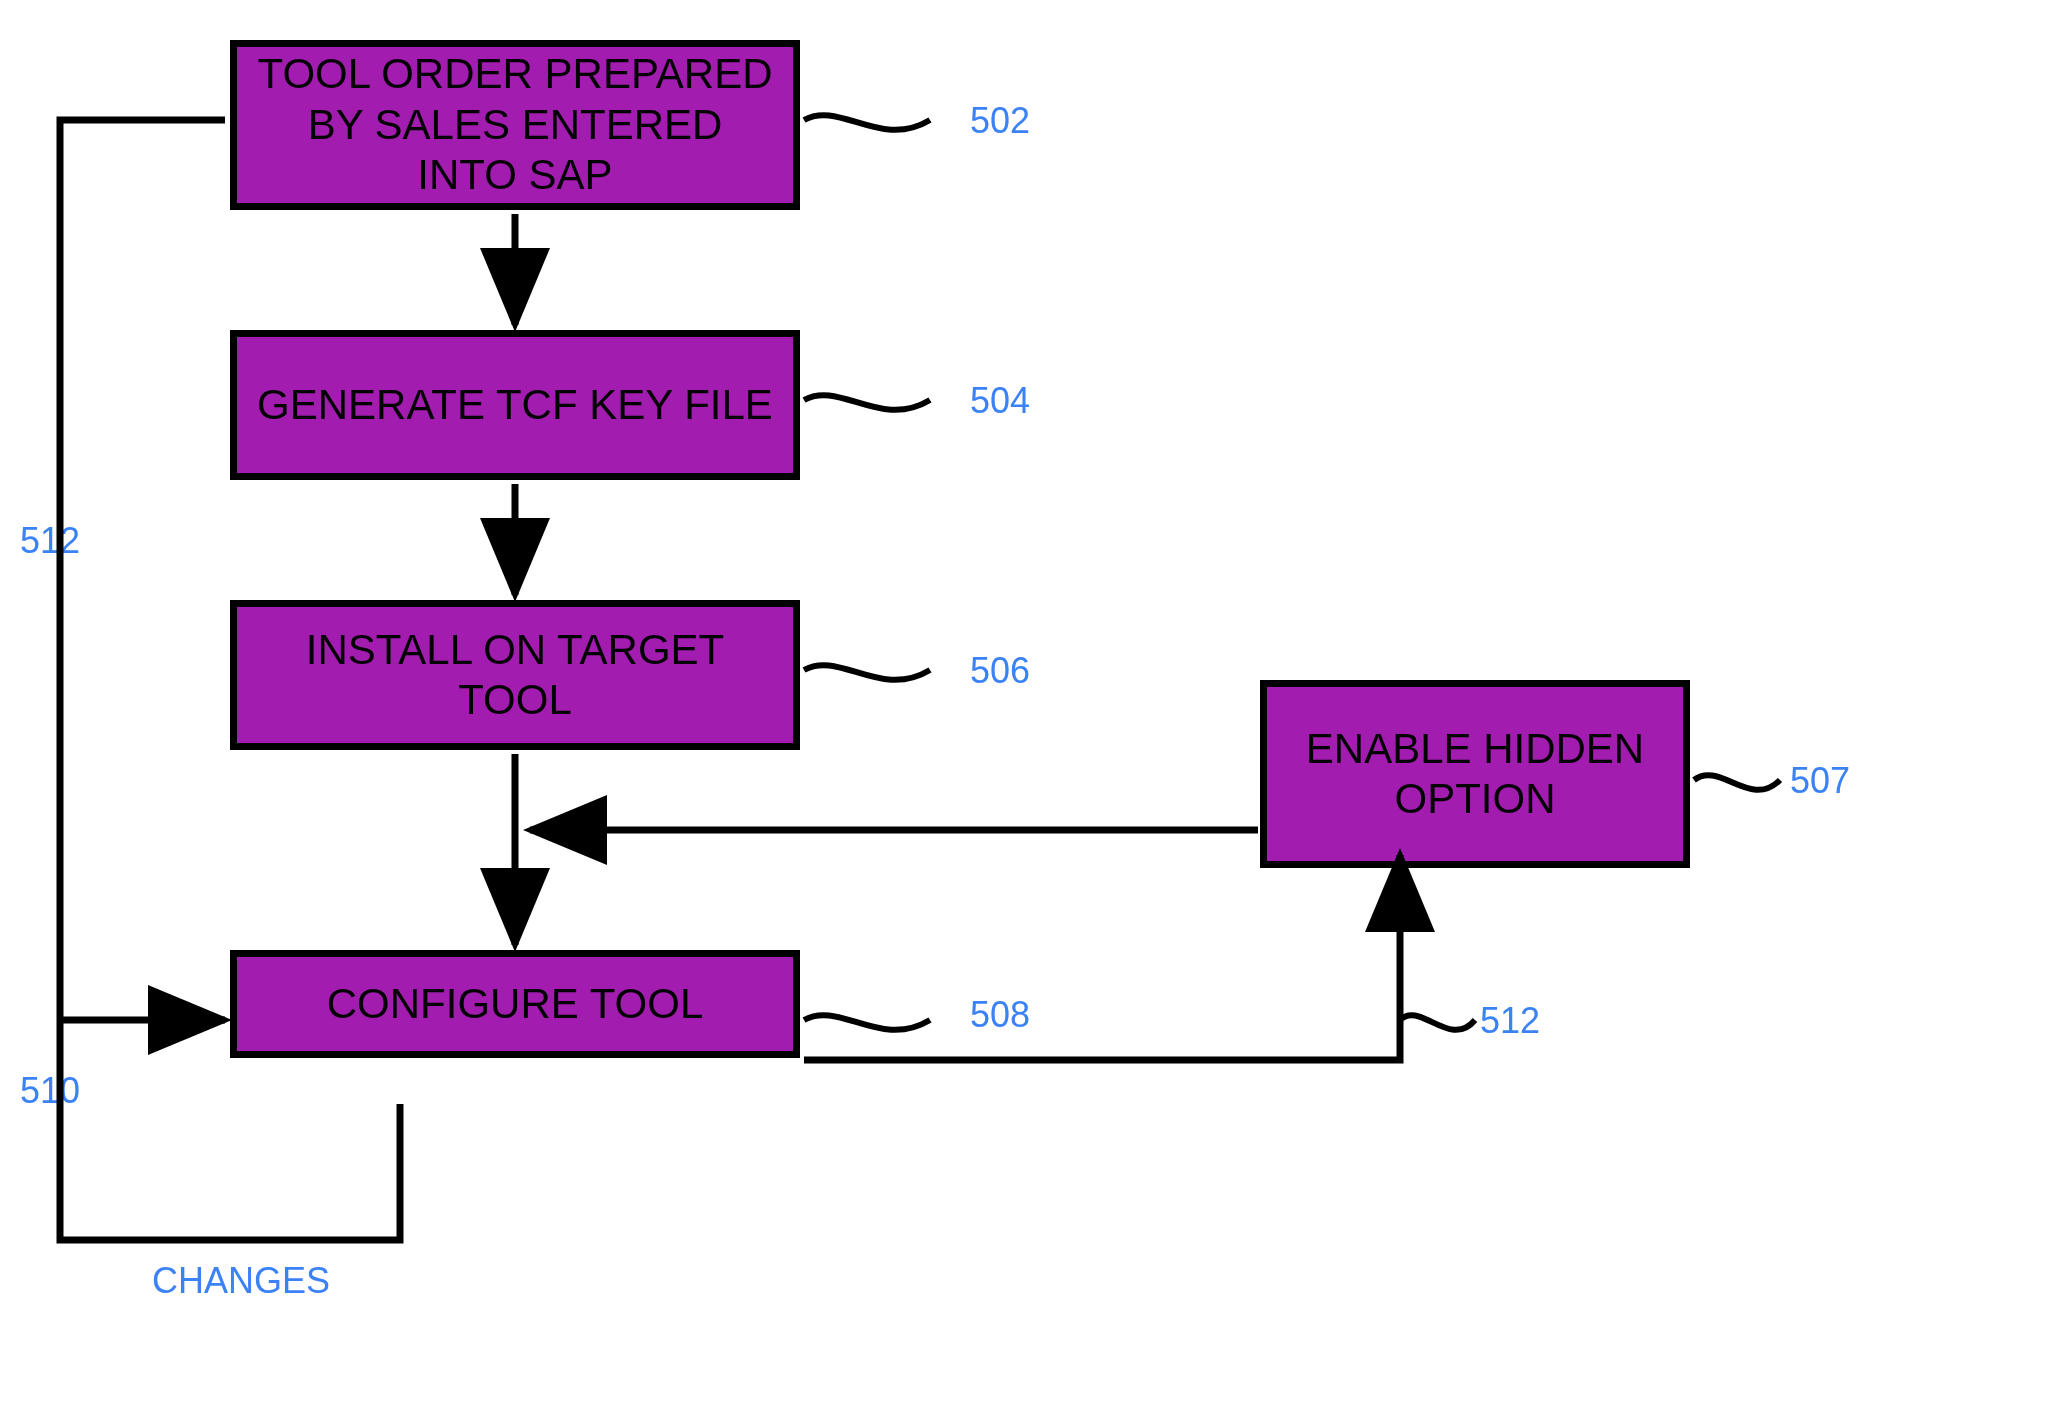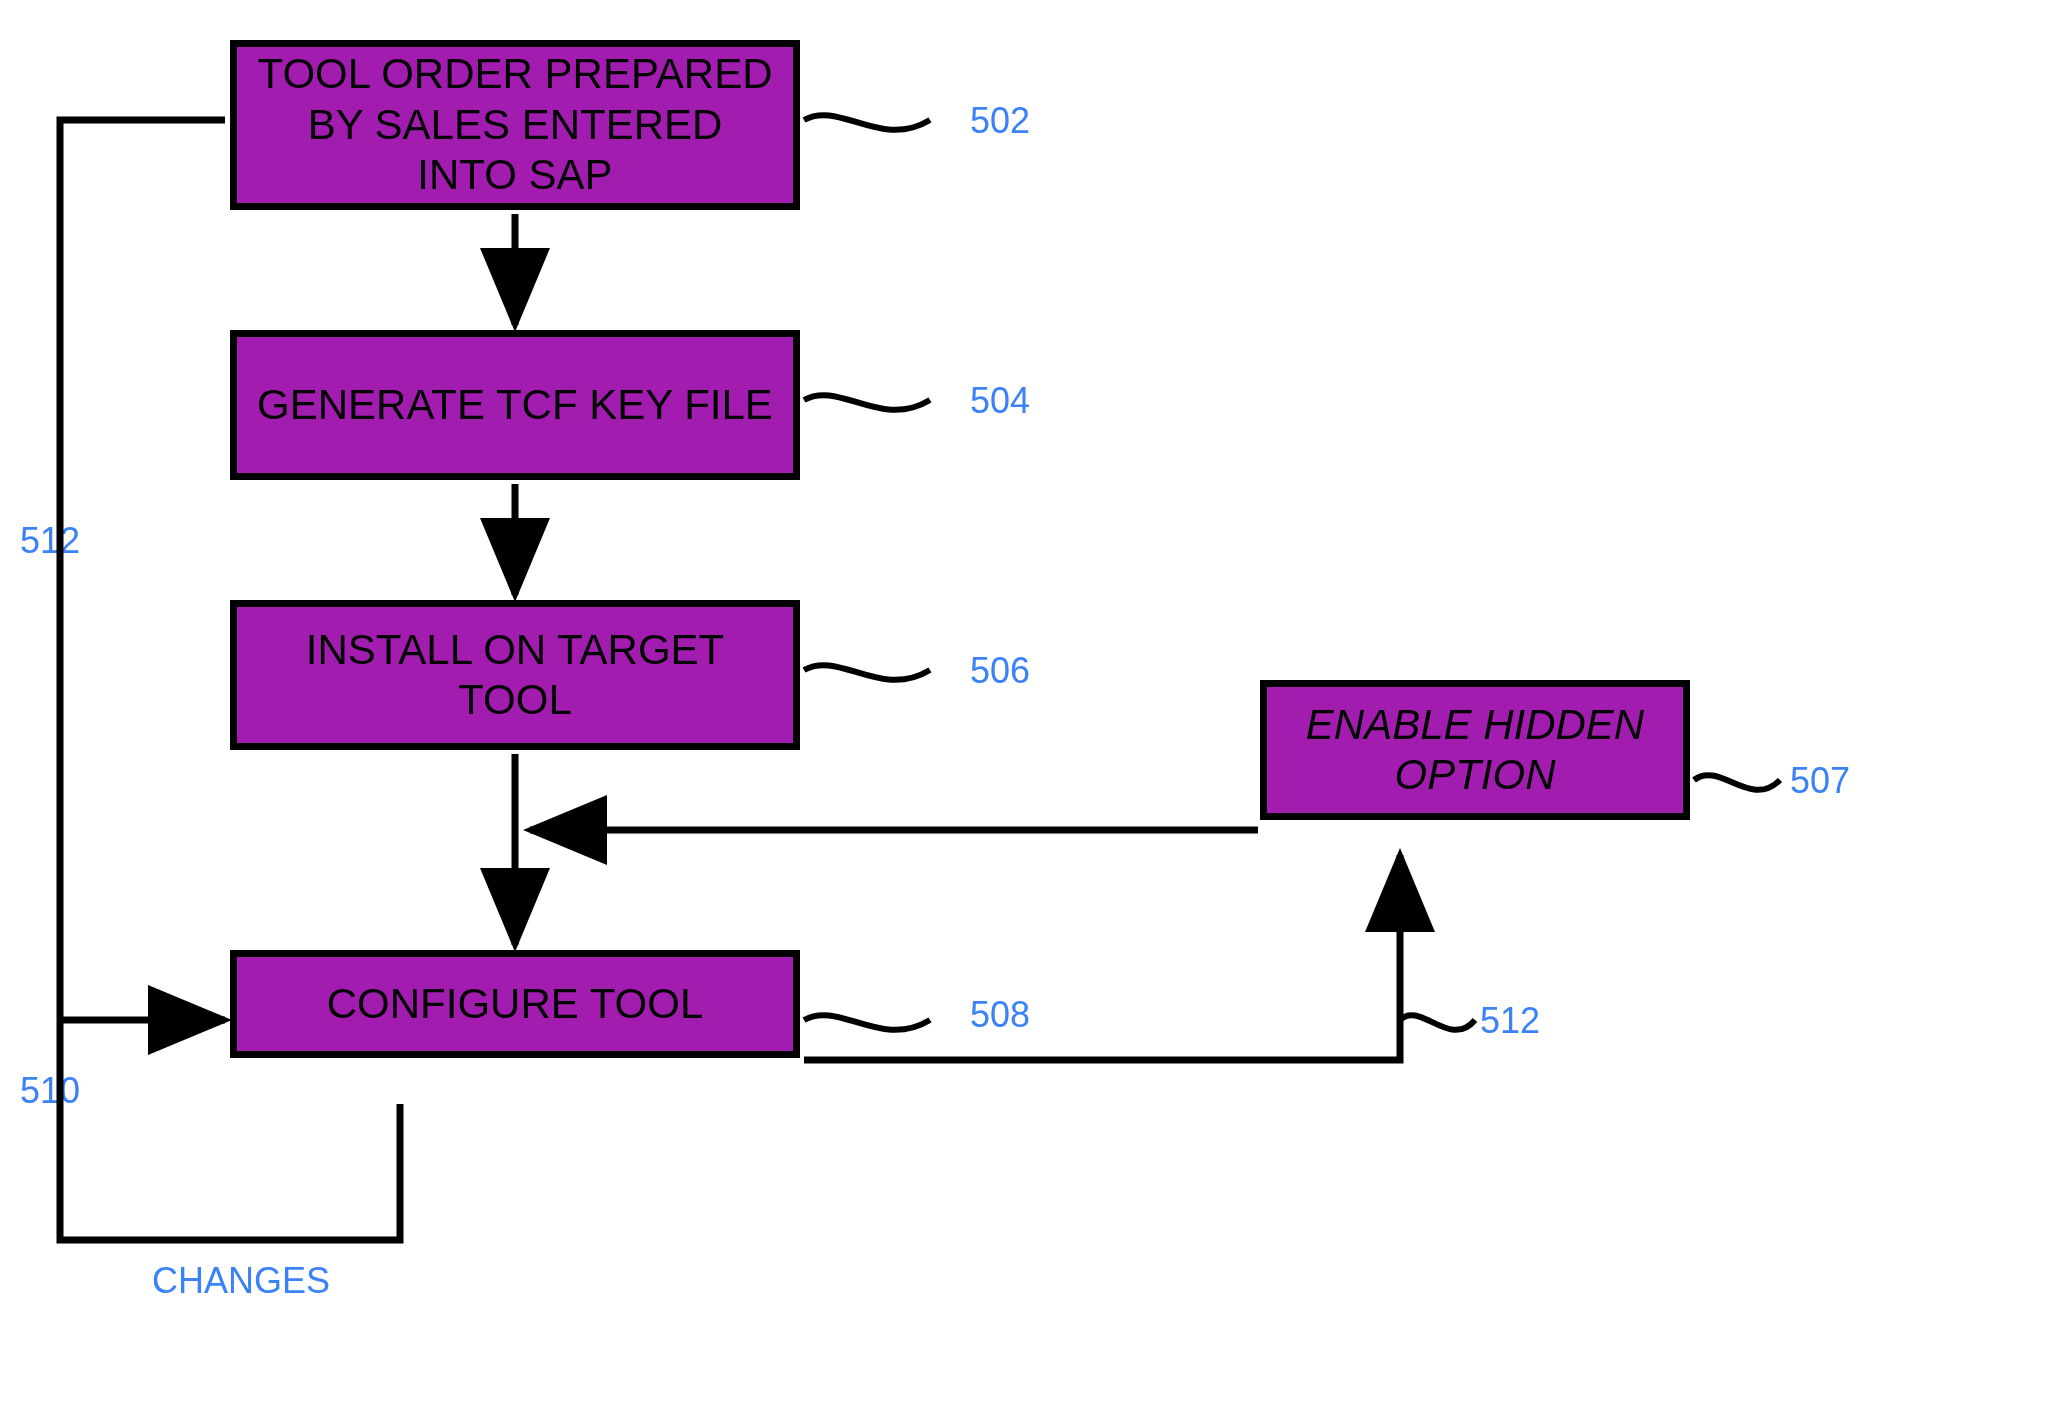--- a/index.html
+++ b/index.html
@@ -48,21 +48,21 @@
 </div>
 
 <div class="box" style="left:230px; top:600px; width:570px; height:150px;">
   <span>INSTALL ON TARGET TOOL</span>
 </div>
 
 <div class="box" style="left:230px; top:950px; width:570px; height:108px;">
   <span>CONFIGURE TOOL</span>
 </div>
 
-<div class="box" style="left:1260px; top:680px; width:430px; height:140px;font-style:italic;">
+<div class="box" style="left:1260px; top:680px; width:430px; height:188px;">
   <span>ENABLE HIDDEN OPTION</span>
 </div>
 
 <div class="label" style="left:970px; top:100px;">502</div>
 <div class="label" style="left:970px; top:380px;">504</div>
 <div class="label" style="left:970px; top:650px;">506</div>
 <div class="label" style="left:970px; top:994px;">508</div>
 <div class="label" style="left:1790px; top:760px;">507</div>
 <div class="label" style="left:20px; top:520px;">512</div>
 <div class="label" style="left:1480px; top:1000px;">512</div>

